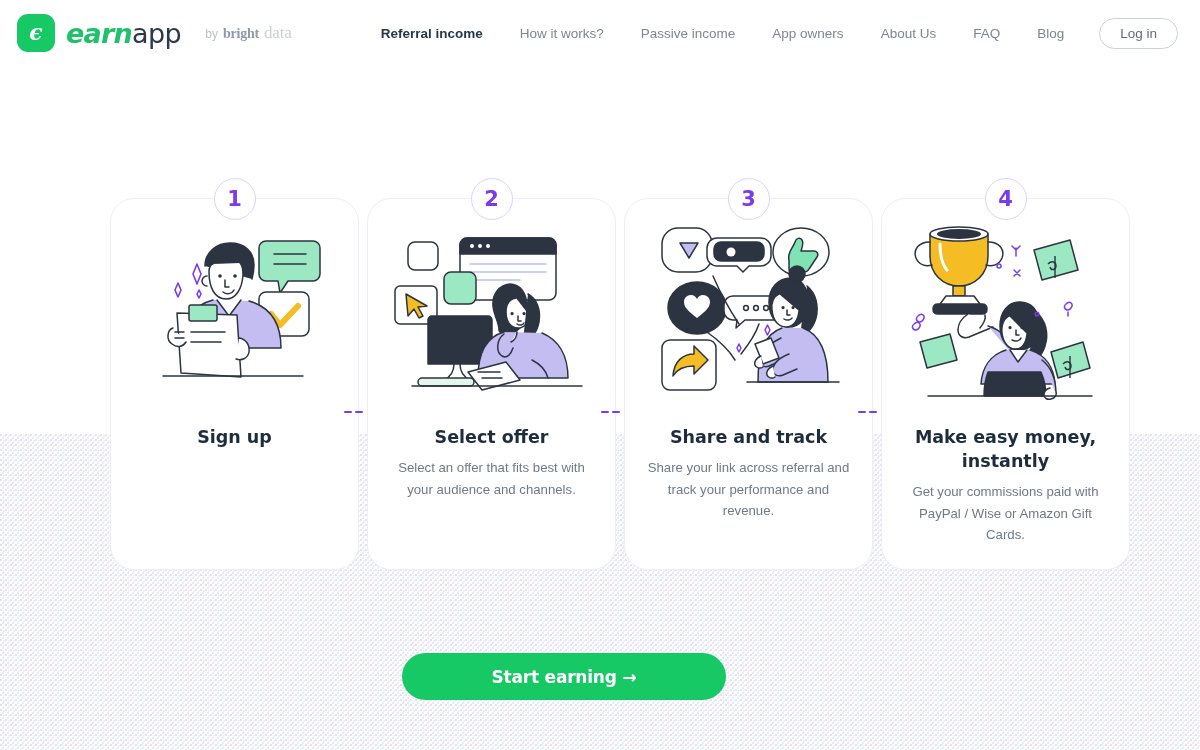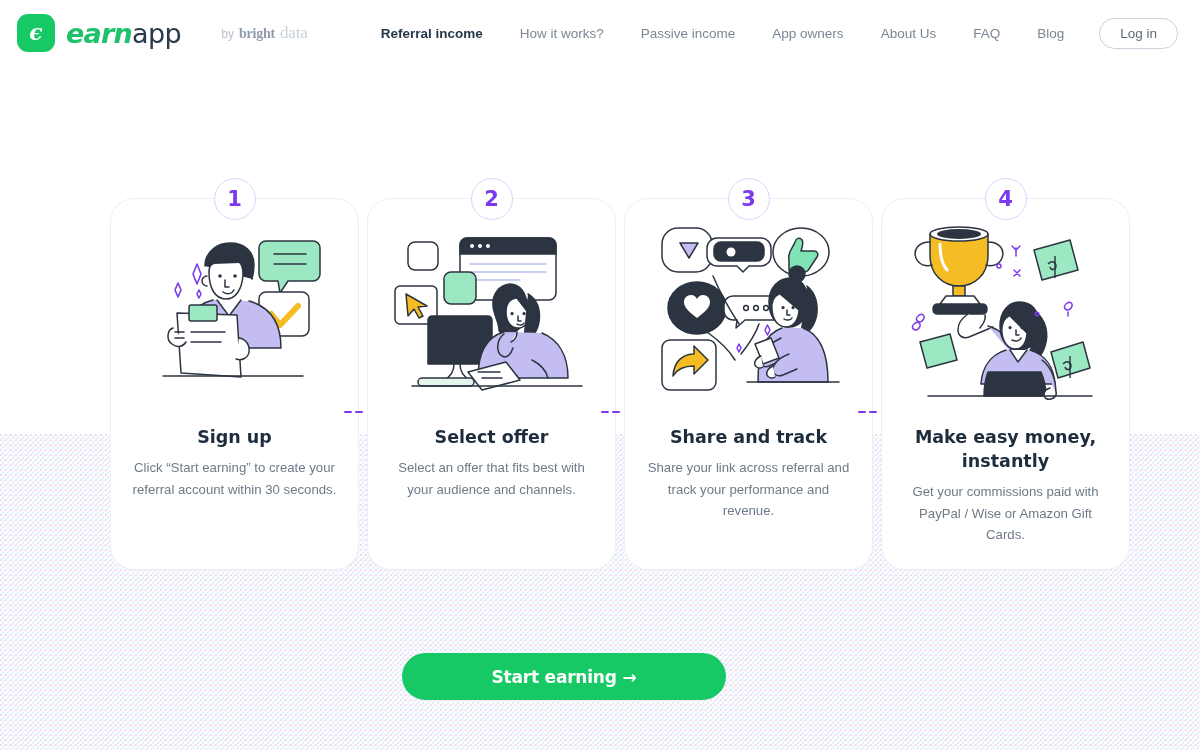--- a/index.html
+++ b/index.html
@@ -53,21 +53,21 @@
   .wm-earn {
     font-size: 27px; font-weight: 700; letter-spacing: -0.8px;
     color: #1fc26b; font-style: italic;
     font-family: "DejaVu Sans", sans-serif;
   }
   .wm-app {
     font-size: 27px; font-weight: 400; letter-spacing: -0.5px;
     color: #2b3a4b;
     font-family: "DejaVu Sans", sans-serif;
   }
-  .byline { display: flex; align-items: baseline; gap: 5px; margin-left: 29px; }
+  .byline { display: flex; align-items: baseline; gap: 5px; margin-left: 13px; }
   .by-by { font-size: 12px; color: #b9c2cc; }
   .by-bright {
     font-family: "Liberation Serif", serif; font-weight: 700;
     font-size: 14px; color: #8e9aa8; letter-spacing: -0.2px;
   }
   .by-data {
     font-family: "Liberation Serif", serif; font-weight: 400;
     font-size: 17px; color: #c8d0d8; letter-spacing: -0.2px;
   }
 
@@ -245,21 +245,20 @@
               <path d="M28 156 h140" stroke="#2b3440"></path>
             </g>
             <g stroke="#7c3aed" stroke-width="1.6" fill="none" stroke-linejoin="round">
               <path d="M58 54 l4 -10 4 10 -4 10z"></path>
               <path d="M40 70 l3 -7 3 7 -3 7z"></path>
               <path d="M62 74 l2 -4 2 4 -2 4z"></path>
             </g>
           </svg>
         </div>
         <div class="card-title">Sign up</div>
-        <div class="card-body">Click “Start earning” to create your referral account within 30 seconds.</div>
       </div>
     </div>
 
     <div class="gap">
       <div class="connector">
         <svg width="40" height="14" viewBox="0 0 40 14">
           <path d="M2 7 h22" stroke="#7c3aed" stroke-width="2" stroke-dasharray="6 5" stroke-linecap="round" fill="none"></path>
           <path d="M25 2 l6 5 -6 5" stroke="#7c3aed" stroke-width="2" fill="none" stroke-linecap="round" stroke-linejoin="round"></path>
         </svg>
       </div>

